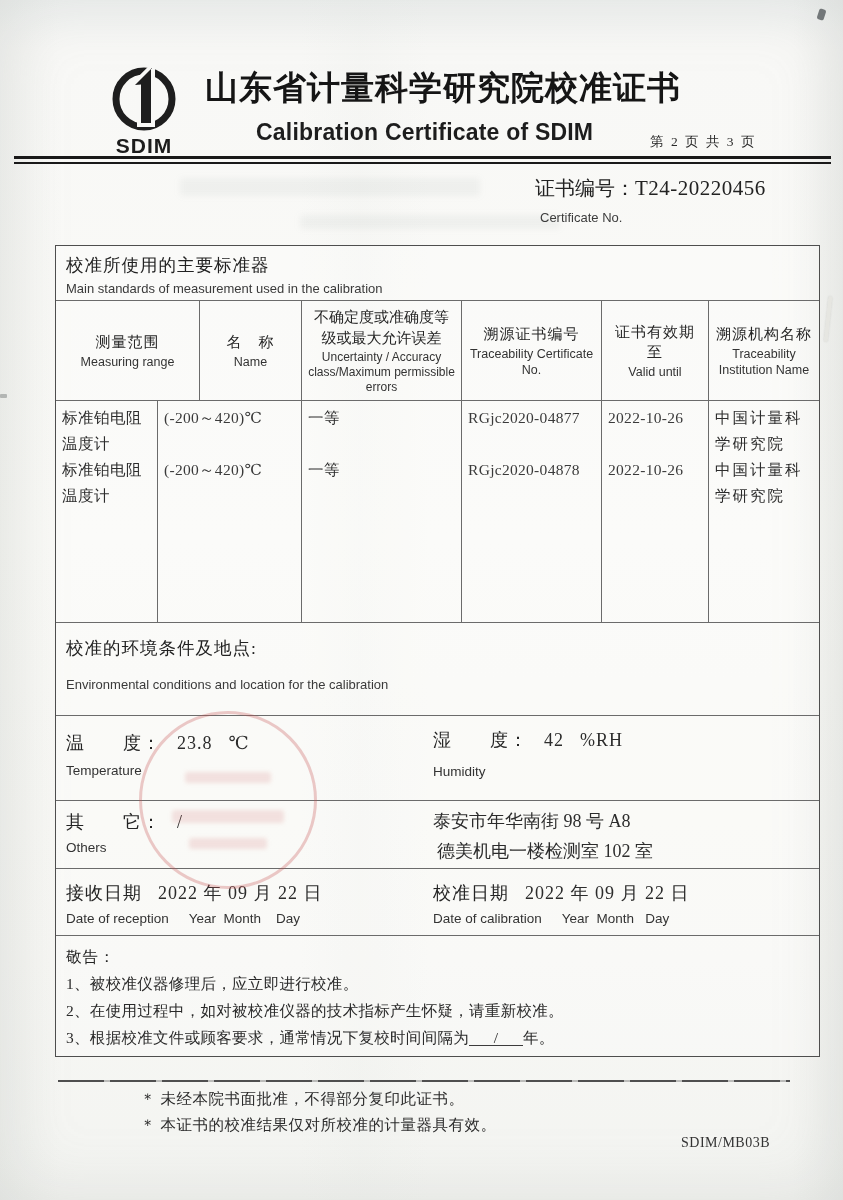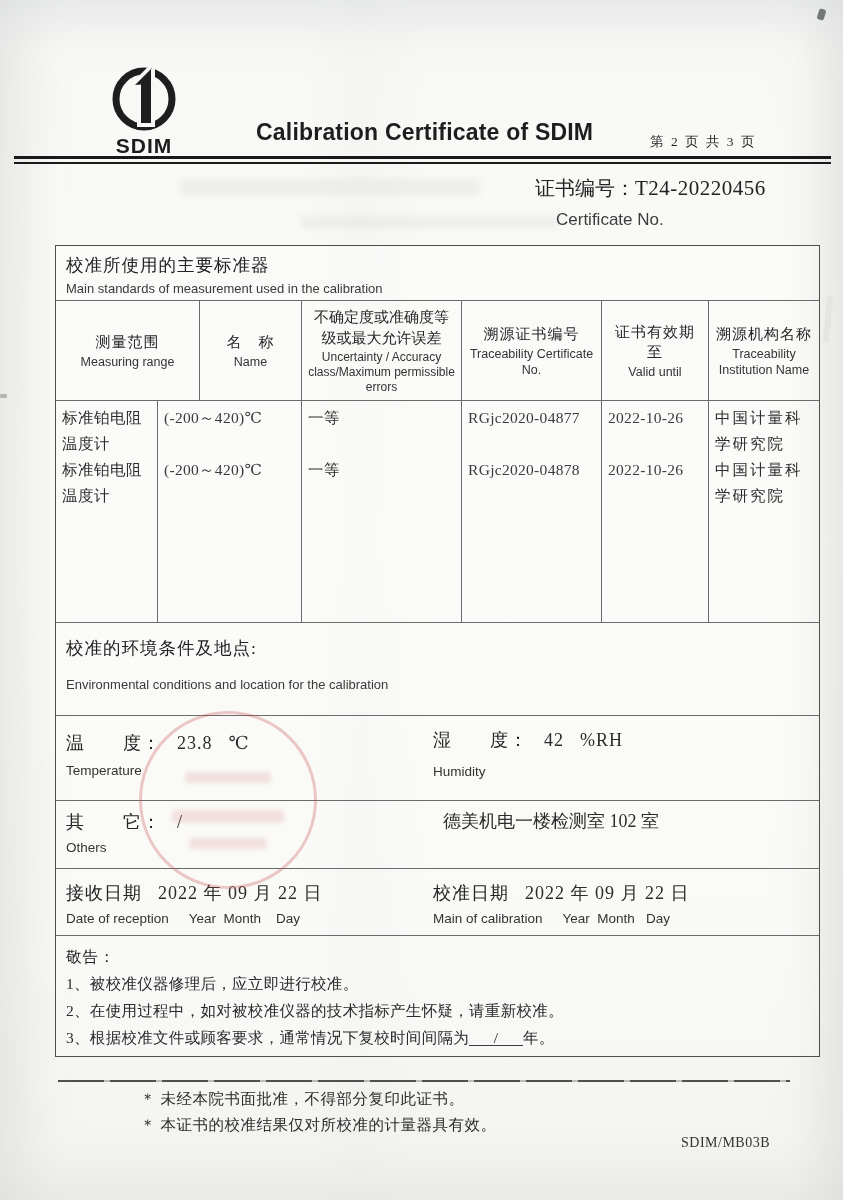--- a/index.html
+++ b/index.html
@@ -27,21 +27,21 @@
   
   .logo { position:absolute; left:101px; top:62px; width:86px; height:102px; text-align:center; }
   .logo svg { display:block; margin:0 auto; }
   .logo-text { font-family:"Liberation Sans","DejaVu Sans",sans-serif; font-weight:bold; font-size:21px; letter-spacing:1px; color:#1c1c1c; margin-top:-6px; }
   .title-cn { position:absolute; left:205px; top:66px; width:470px; font-size:33px; font-weight:bold; letter-spacing:1px; color:#151515; white-space:nowrap; }
   .title-en { position:absolute; left:256px; top:119px; font-family:"Liberation Sans","DejaVu Sans",sans-serif; font-size:23px; font-weight:bold; color:#1d1d1d; letter-spacing:0.2px; white-space:nowrap; }
   .page-label { position:absolute; left:650px; top:133px; font-size:13.5px; letter-spacing:2px; color:#2a2a2a; white-space:nowrap; }
   .double-rule { position:absolute; left:14px; top:156px; width:817px; height:8px; border-top:3px solid #191919; border-bottom:2px solid #191919; }
   .certno { position:absolute; left:535px; top:175px; font-size:20px; color:#222; white-space:nowrap; }
   .certno .val { font-size:21px; letter-spacing:0.5px; }
-  .certno-en { position:absolute; left:556px; top:210px; font-family:"Liberation Sans","DejaVu Sans",sans-serif; font-size:17px; color:#3c3c3c; }
+  .certno-en { position:absolute; left:540px; top:210px; font-family:"Liberation Sans","DejaVu Sans",sans-serif; font-size:13px; color:#3c3c3c; }
 
   
   .mainbox { position:absolute; left:55px; top:245px; width:765px; height:812px; border:1.5px solid #4e4e4e; background:rgba(255,255,255,0.25); }
   .sec { position:relative; border-top:1px solid #6b6b6b; }
   .sec:first-child { border-top:none; }
 
   .std-title { height:54px; padding:7px 10px 0 10px; }
   .h-cn { font-size:17.5px; letter-spacing:1px; color:#222; }
   .h-en { font-family:"Liberation Sans","DejaVu Sans",sans-serif; font-size:13px; color:#3a3a3a; margin-top:4px; }
 
@@ -77,21 +77,21 @@
   .row1 .half-l { top:15px; } .row1 .half-r { top:12px; }
   .row1 .lab-en { margin-top:8px; }
   .row1 .half-r .lab-en { margin-top:12px; }
   .sp1 { margin-left:28px; } .sp2 { margin-left:30px; } .sp3 { margin-left:14px; } .sp4 { margin-left:28px; }
   .row2 .half-l { top:9px; } .row2 .half-r { top:5px; }
   .row2 .lab-en { margin-top:6px; }
   .loc-grid { display:flex; }
   .loc-labels { width:86px; }
   .loc-labels .lab-en { margin-top:12px; }
   .loc-lines .vals { display:block; line-height:30px; white-space:nowrap; }
-  .loc-lines .vals.l2 { margin-left:10px; }
+  .loc-lines .vals.l2 { margin-left:4px; }
   .row3 .half-l { top:12px; } .row3 .half-r { top:12px; }
   .date-line { white-space:nowrap; }
   .date-line .vals { margin-left:16px; letter-spacing:1px; }
   .date-en { white-space:pre; margin-top:6px; }
   .date-en .units { margin-left:20px; }
 
   .notice { flex:1; height:126px; padding:8px 10px 0 10px; }
   .notice-title { font-size:15.5px; letter-spacing:1px; color:#242424; line-height:26px; }
   .notice-item { font-size:15.5px; color:#2a2a2a; line-height:27px; letter-spacing:0.3px; }
   .blank { display:inline-block; width:54px; border-bottom:1.2px solid #3c3c3c; text-align:center; line-height:15px; }
@@ -121,20 +121,21 @@
   <div class="ghost" style="left:300px;top:215px;width:260px;height:14px;"></div>
 
   <div class="logo">
     <svg width="76" height="78" viewBox="0 0 76 78">
       <circle cx="38" cy="37" r="28" fill="none" stroke="#1e1e1e" stroke-width="7"></circle>
       <path d="M47 4 L27 24 L34 23 L34 62 L46 62 L46 4 Z" fill="#f8f8f6" stroke="#f8f8f6" stroke-width="6"></path>
       <path d="M46 6 L29 23 L35 22.5 L35 61 L45 61 L45 6 Z" fill="#1e1e1e"></path>
     </svg>
     <div class="logo-text">SDIM</div>
   </div>
+  <div class="title-cn">山东省计量科学研究院校准证书</div>
   <div class="title-en">Calibration Certificate of SDIM</div>
   <div class="page-label">第 2 页 共 3 页</div>
   <div class="double-rule"></div>
   <div class="certno"><span>证书编号：</span><span class="val">T24-20220456</span></div>
   <div class="certno-en">Certificate No.</div>
 
   <div class="mainbox">
 
     <div class="sec std-title">
       <div class="h-cn">校准所使用的主要标准器</div>
@@ -237,34 +238,35 @@
     </div>
 
     <div class="sec row2">
       <div class="half-l">
         <div class="date-line"><span class="lab-cn">其　　它：</span><span class="vals">/</span></div>
         <div class="lab-en">Others</div>
       </div>
       <div class="half-r">
         <div class="loc-grid">
           <div class="loc-lines">
+            <span class="vals l1">泰安市年华南街 98 号 A8</span>
             <span class="vals l2">德美机电一楼检测室 102 室</span>
           </div>
         </div>
       </div>
     </div>
 
     <div class="sec row3">
       <div class="half-l">
         <div class="date-line"><span class="lab-cn">接收日期</span><span class="vals">2022 年 09 月 22 日</span></div>
         <div class="lab-en date-en"><span>Date of reception</span><span class="units">Year  Month    Day</span></div>
       </div>
       <div class="half-r">
         <div class="date-line"><span class="lab-cn">校准日期</span><span class="vals">2022 年 09 月 22 日</span></div>
-        <div class="lab-en date-en"><span>Main of calibration</span><span class="units">Year  Month   Day</span></div>
+        <div class="lab-en date-en"><span>Date of calibration</span><span class="units">Year  Month   Day</span></div>
       </div>
     </div>
 
     <div class="sec notice">
       <div class="notice-title">敬告：</div>
       <div class="notice-item">1、被校准仪器修理后，应立即进行校准。</div>
       <div class="notice-item">2、在使用过程中，如对被校准仪器的技术指标产生怀疑，请重新校准。</div>
       <div class="notice-item"><span>3、根据校准文件或顾客要求，通常情况下复校时间间隔为</span><span class="blank">/</span><span>年。</span></div>
     </div>
   </div>

